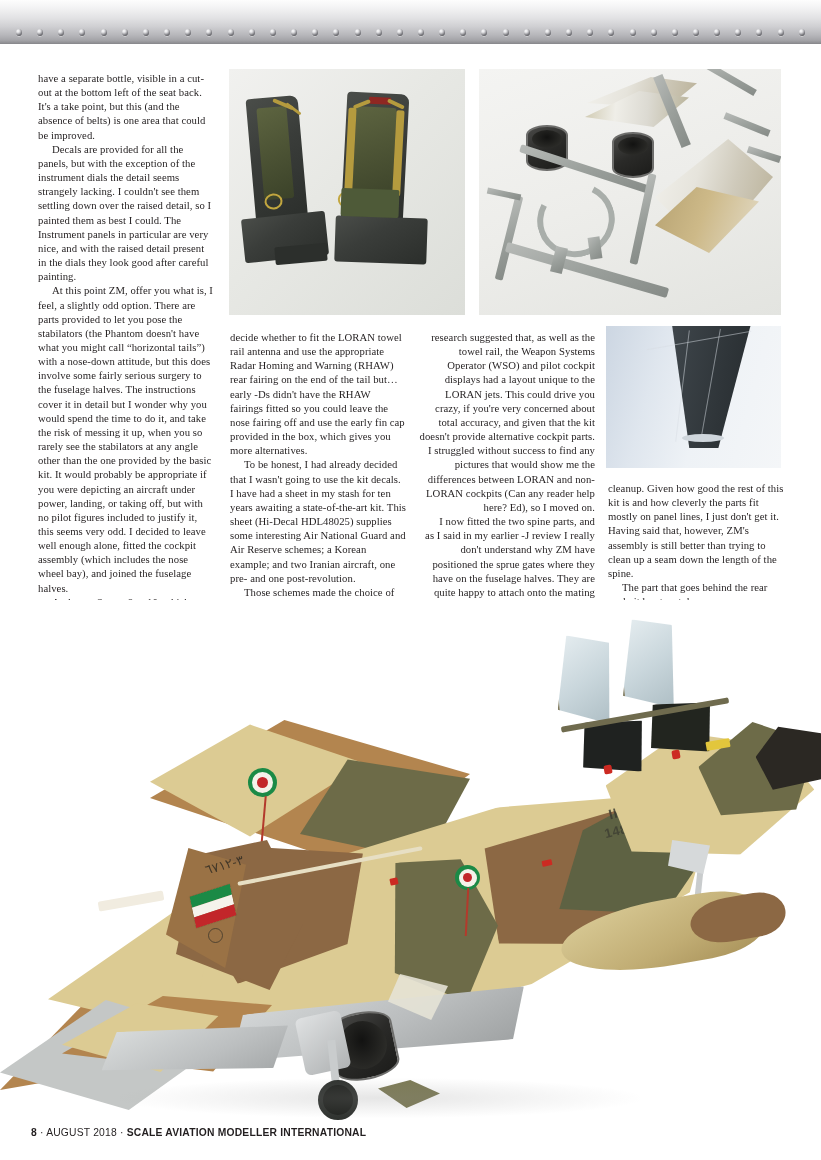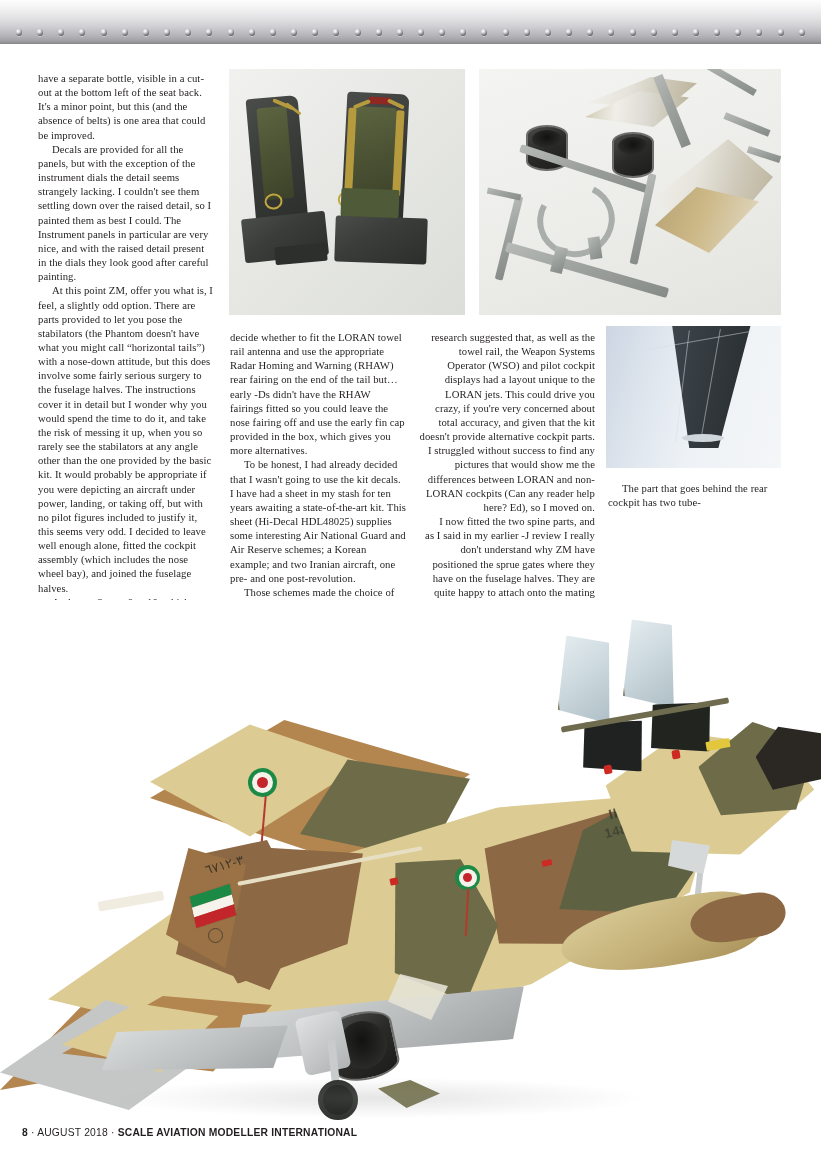--- a/index.html
+++ b/index.html
@@ -157,21 +157,21 @@
   
   .model-bg {
     position: absolute; inset: 0;
     background: #ffffff;
   }
   .shape { position: absolute; }
 
   
   #footer {
     position: absolute;
-    left: 22px;
+    left: 31px;
     bottom: 22px;
     font-family: "Liberation Sans", sans-serif;
     font-size: 10.3px;
     letter-spacing: 0.02em;
     color: #231f20;
     white-space: nowrap;
     margin-top: 20px;
   }
   #footer .pg { font-weight: bold; }
   #footer .mid { font-weight: normal; }
@@ -286,39 +286,40 @@
   <div class="photo" id="photo-spine">
     <div class="spine-bg"></div>
     <div class="spine-part" style="left:34px; top:-6px; width:112px; height:128px; clip-path:polygon(28% 0%, 100% 0%, 70% 100%, 44% 100%);"></div>
     <div class="spine-line" style="left:76px; top:4px; width:1px; height:112px; transform:rotate(7deg);"></div>
     <div class="spine-line" style="left:104px; top:2px; width:1px; height:114px; transform:rotate(10deg);"></div>
     <div class="spine-line" style="left:40px; top:14px; width:106px; height:1px; transform:rotate(-10deg);"></div>
     <div class="shape" style="left:76px; top:108px; width:42px; height:8px; background:#cfd6dc; border-radius:50%;"></div>
   </div>
 
   <div class="col" id="col1">
-    <p>have a separate bottle, visible in a cut-out at the bottom left of the seat back. It's a minor point, but this (and the absence of belts) is one area that could be improved.</p>
+    <p>have a separate bottle, visible in a cut-out at the bottom left of the seat back. It's a take point, but this (and the absence of belts) is one area that could be improved.</p>
     <p class="ind">Decals are provided for all the panels, but with the exception of the instrument dials the detail seems strangely lacking. I couldn't see them settling down over the raised detail, so I painted them as best I could. The Instrument panels in particular are very nice, and with the raised detail present in the dials they look good after careful painting.</p>
     <p class="ind">At this point ZM, offer you what is, I feel, a slightly odd option. There are parts provided to let you pose the stabilators (the Phantom doesn't have what you might call “horizontal tails”) with a nose-down attitude, but this does involve some fairly serious surgery to the fuselage halves. The instructions cover it in detail but I wonder why you would spend the time to do it, and take the risk of messing it up, when you so rarely see the stabilators at any angle other than the one provided by the basic kit. It would probably be appropriate if you were depicting an aircraft under power, landing, or taking off, but with no pilot figures included to justify it, this seems very odd. I decided to leave well enough alone, fitted the cockpit assembly (which includes the nose wheel bay), and joined the fuselage halves.</p>
     <p class="ind">And so to Stages 8 to 10, which require some choices; from the point of view of the instructions, the choice is an aircraft with LORAN or one without, but there are other options. If you're sticking with the kit markings you've got to</p>
   </div>
 
   <div class="col" id="col2">
     <p>decide whether to fit the LORAN towel rail antenna and use the appropriate Radar Homing and Warning (RHAW) rear fairing on the end of the tail  but…early -Ds didn't have the RHAW fairings fitted so you could leave the nose fairing off and use the early fin cap provided in the box, which gives you more alternatives.</p>
     <p class="ind">To be honest, I had already decided that I wasn't going to use the kit decals. I have had a sheet in my stash for ten years awaiting a state-of-the-art kit. This sheet (Hi-Decal HDL48025) supplies some interesting Air National Guard and Air Reserve schemes; a Korean example; and two Iranian aircraft, one pre- and one post-revolution.</p>
     <p class="ind">Those schemes made the choice of whether to use the towel rail or not easy. None of them are LORANed, so I could push back the decision on the RHAW features for now, and the nose and the fin tip could be added later.</p>
     <p class="ind">It's worth mentioning that my</p>
   </div>
 
   <div class="col" id="col3">
     <p>research suggested that, as well as the towel rail, the Weapon Systems Operator (WSO) and pilot cockpit displays had a layout unique to the LORAN jets. This could drive you crazy, if you're very concerned about total accuracy, and given that the kit doesn't provide alternative cockpit parts. I struggled without success to find any pictures that would show me the differences between LORAN and non-LORAN cockpits (Can any reader help here? Ed), so I moved on.</p>
     <p class="ind">I now fitted the two spine parts, and as I said in my earlier -J review I really don't understand why ZM have positioned the sprue gates where they have on the fuselage halves. They are quite happy to attach onto the mating surfaces for some parts, but for the fuselage halves they have put them somewhere that requires</p>
   </div>
 
   <div class="col" id="col4">
+    <p>cleanup. Given how good the rest of this kit is and how cleverly the parts fit mostly on panel lines, I just don't get it. Having said that, however, ZM's assembly is still better than trying to clean up a seam down the length of the spine.</p>
     <p class="ind">The part that goes behind the rear cockpit has two tube-</p>
   </div>
 
   <div class="photo" id="photo-model">
     <div class="model-bg"></div>
 
     <div class="shape" style="left:150px; top:120px; width:320px; height:150px; background:#b3854f;
          clip-path:polygon(42% 0%, 100% 36%, 62% 96%, 0% 52%);"></div>
     <div class="shape" style="left:150px; top:122px; width:250px; height:130px; background:#dccb93;
          clip-path:polygon(40% 2%, 86% 32%, 40% 88%, 0% 46%);"></div>

